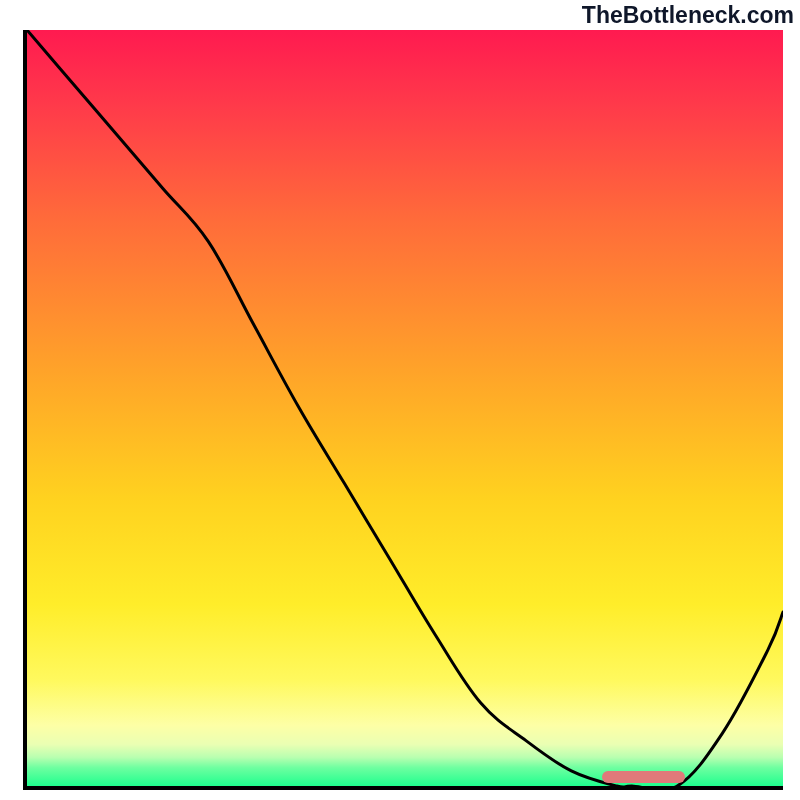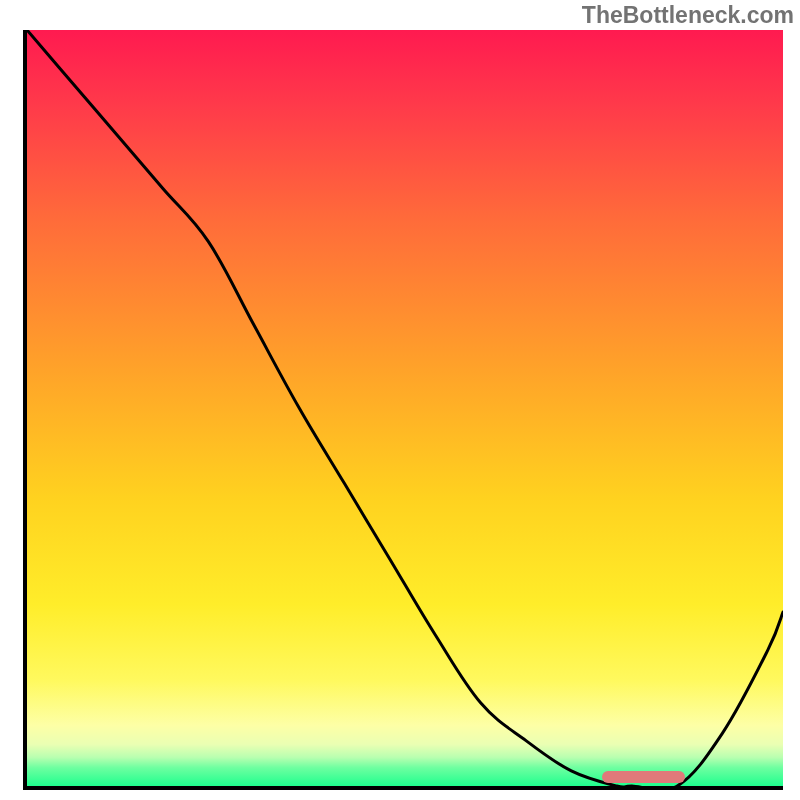--- a/index.html
+++ b/index.html
@@ -9,21 +9,21 @@
     width: 800px;
     height: 800px;
   }
   .watermark {
     position: absolute;
     top: 2px;
     right: 6px;
     font-family: Arial, Helvetica, sans-serif;
     font-size: 23px;
     font-weight: bold;
-    color: #737373;
+    color: #0f172a;
     letter-spacing: 0px;
     z-index: 5;
   }
   .plot-frame {
     position: absolute;
     left: 23px;
     top: 30px;
     width: 760px;
     height: 760px;
     border-left: 4px solid #000;

